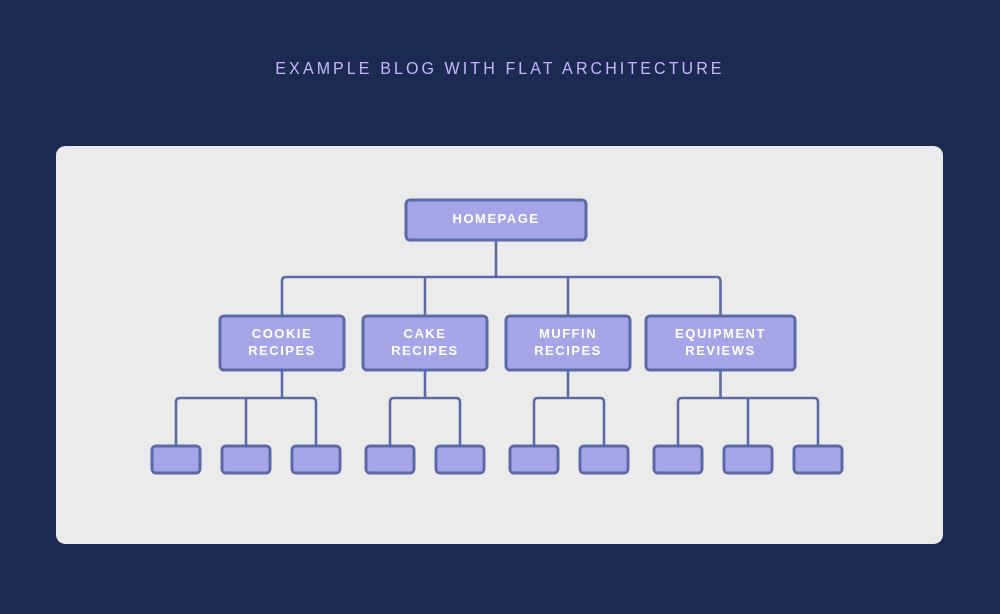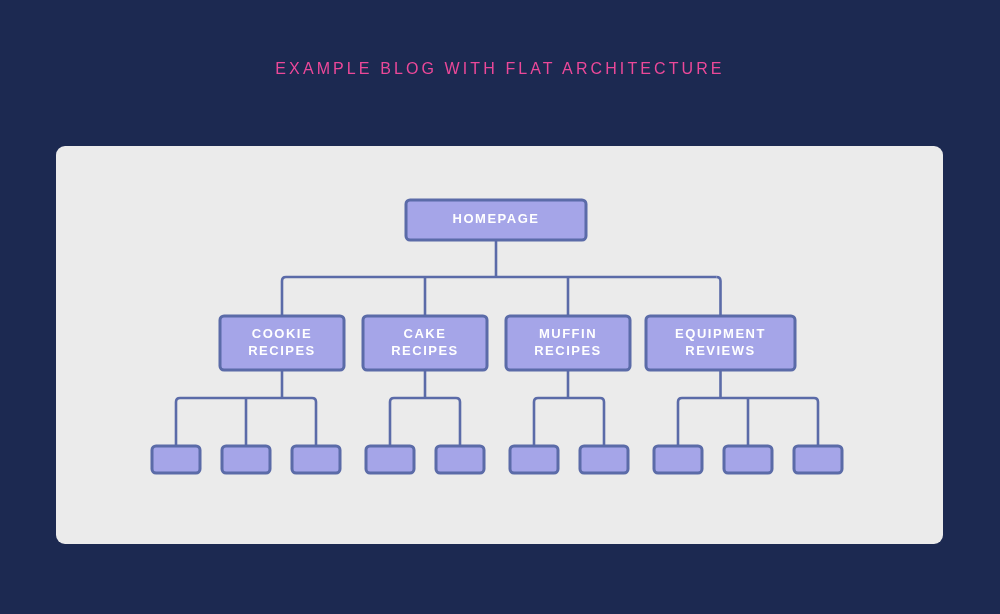--- a/index.html
+++ b/index.html
@@ -19,21 +19,21 @@
     width: 1000px;
     height: 614px;
     background: #1c2951;
   }
   #diagram-title {
     position: absolute;
     left: 0;
     top: 60px;
     width: 1000px;
     text-align: center;
-    color: #ec4899;
+    color: #c4b5fd;
     font-family: "Liberation Sans", sans-serif;
     font-size: 16px;
     font-weight: 500;
     letter-spacing: 3.1px;
     text-transform: uppercase;
     white-space: nowrap;
   }
   #panel {
     position: absolute;
     left: 56px;

